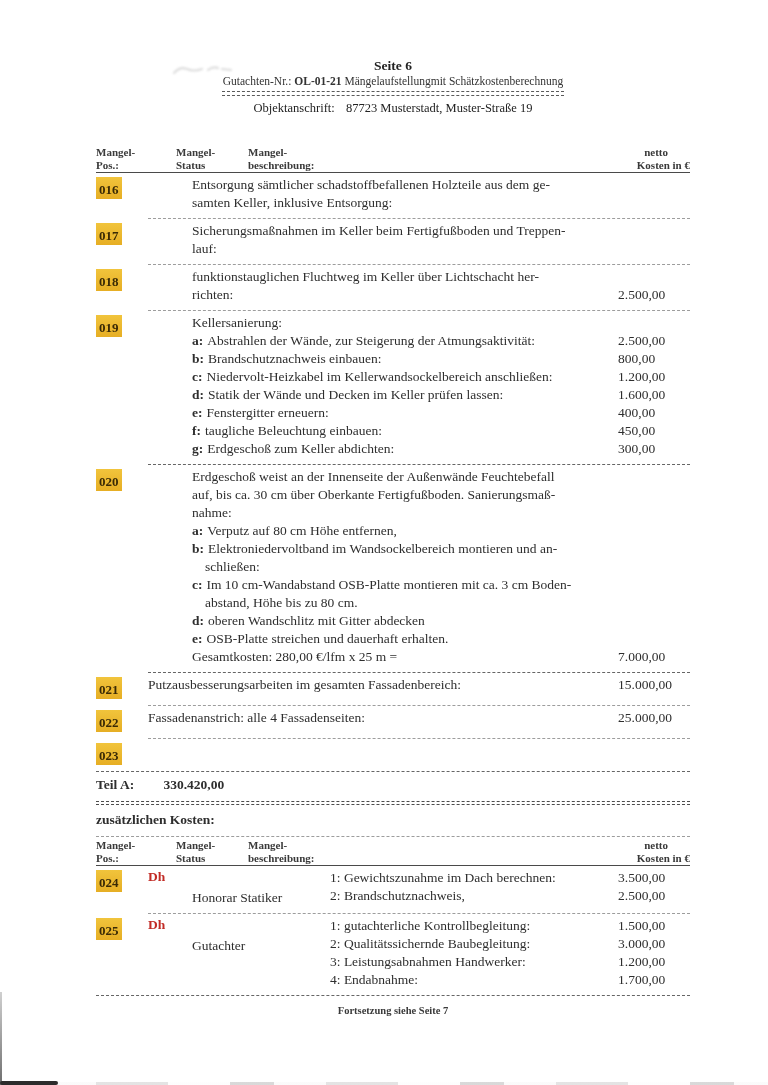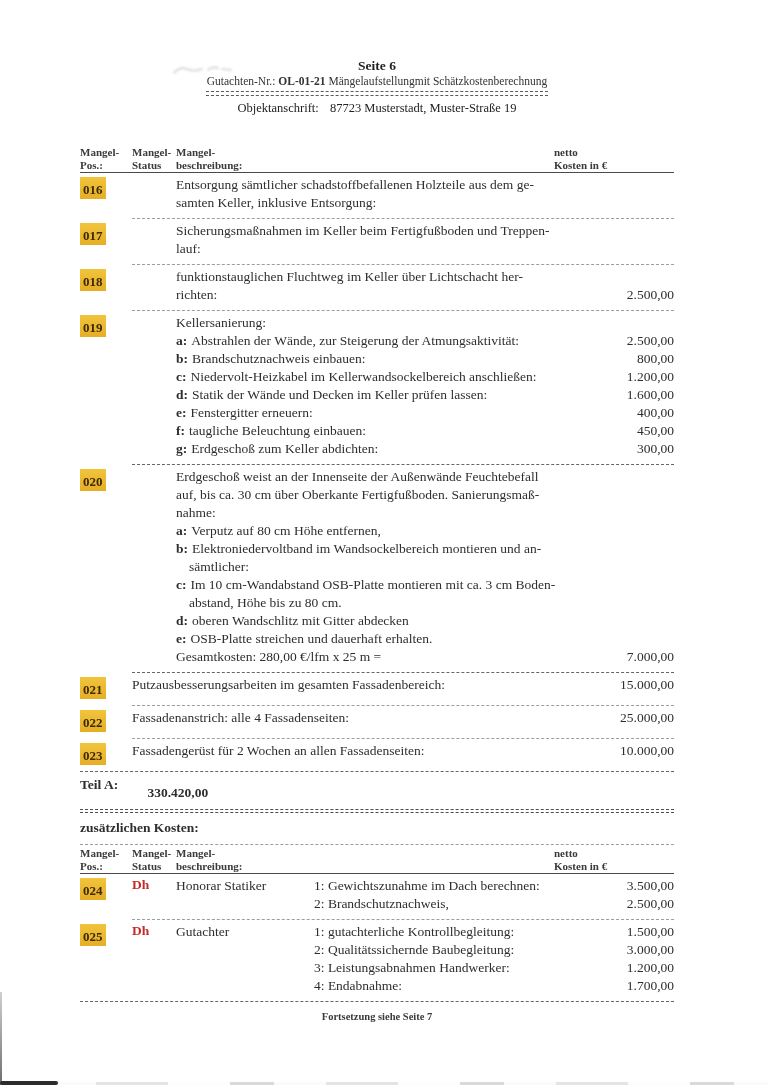--- a/index.html
+++ b/index.html
@@ -1,64 +1,64 @@
 <!DOCTYPE html>
 <html><head>
 <meta charset="utf-8">
 <style>
   html,body { margin:0; padding:0; }
   body {
     width:768px; height:1085px; background:#ffffff; position:relative; overflow:hidden;
     font-family:"Liberation Serif","DejaVu Serif",serif; color:#2e2e2e;
   }
-  .content { position:absolute; left:80px; top:58px; width:594px; }
+  .content { position:absolute; left:96px; top:58px; width:594px; }
 
   
   .doc-head { text-align:center; }
   .seite { font-weight:bold; font-size:13.5px; line-height:16px; color:#222; }
   .docline { font-size:11.5px; line-height:14px; color:#333; }
   .dashline { width:342px; margin:3px auto 3px auto; height:3px;
     border-top:1px dashed #5a5a5a; border-bottom:1px dashed #5a5a5a; }
   .obj { font-size:12.5px; font-weight:normal; line-height:16px; margin-top:4px; color:#222; }
 
   
   .thead { display:grid; grid-template-columns:52px 44px 1fr 120px;
-    font-size:11px; line-height:12.5px; font-weight:bold; color:#3a3a3a; }
-  .thead .c4 { text-align:left; }
+    font-size:11px; line-height:12.5px; font-weight:bold; color:#3a3a3a;gap:28px; }
+  .thead .c4 { text-align:right; }
   .thead .netto { padding-right:22px; display:block; }
   .thead-rule { height:1px; background:#4a4a4a; margin-top:1px; }
   .mt30 { margin-top:30px; }
   .mt2 { margin-top:2px; }
 
   
   .trow { display:grid; grid-template-columns:52px 44px 1fr; padding:3px 0 4px 0; }
   .trow.wide { grid-template-columns:52px 1fr; }
   .trow2 { display:grid; grid-template-columns:52px 44px 138px 1fr; padding:3px 0 4px 0; }
   .badge { display:inline-block; background:linear-gradient(#f1c43c,#e6ae24);
     color:#3a2a05; font-weight:bold; font-size:13px; line-height:16px;
     padding:5px 3px 1px 3px; margin-top:1px; }
   .status { font-weight:bold; font-size:13.5px; color:#c22c26; }
-  .rname { font-size:13.5px; line-height:18px; }
+  .rname { font-size:13.5px; line-height:18px;margin-top:20px; }
   .line { display:flex; line-height:18px; font-size:13.5px;gap:36px; }
   .line-text { flex:1 1 auto; white-space:nowrap; }
   .line-text.cont { padding-left:13px; }
-  .line-cost { flex:0 0 auto; min-width:72px; text-align:right; }
+  .line-cost { flex:0 0 auto; min-width:72px; }
   .lbl:not(:empty) { font-weight:bold; margin-right:4px; }
 
   
   .sep { border-top:1px dashed #9d9d9d; margin:2px 0 0 52px; }
   .sep.dark { border-top:1px dashed #666; }
   .sep.full { margin-left:0; }
   .sep.heavy { height:2px; border-top:1px dashed #4d4d4d; border-bottom:1px dashed #4d4d4d; }
 
   
   .total-row { display:flex; font-size:13.5px; line-height:18px; padding:4px 0 5px 0; }
   .total-row .tlabel { font-weight:bold; margin-right:6px; }
   .total-row .ttext { flex:1 1 auto; white-space:nowrap; }
-  .total-row .tcost { flex:0 0 auto; font-weight:bold; text-align:right; min-width:84px;margin-top:8px; }
+  .total-row .tcost { flex:0 0 auto; font-weight:bold; text-align:right; min-width:84px; }
   .sec-title { font-size:13.5px; font-weight:bold; line-height:18px; padding:6px 0 5px 0; }
   .footer-note { text-align:center; font-size:10.5px; font-weight:bold;
     color:#3a3a3a; margin-top:9px; }
   .addr-gap { margin-left:8px; }
 
   
   .smudge { position:absolute; left:172px; top:62px; filter:blur(1px); }
   .left-edge { position:absolute; left:0; top:992px; width:2px; height:93px;
     background:linear-gradient(#d0d0d0,#6e6e6e); }
   .bottom-strip { position:absolute; left:0; bottom:0; width:768px; height:3px;
@@ -220,21 +220,21 @@
         </div>
       <div class="line">
           <span class="line-text"><b class="lbl">a:</b><span>Verputz auf 80 cm Höhe entfernen,</span></span>
           <span class="line-cost"></span>
         </div>
       <div class="line">
           <span class="line-text"><b class="lbl">b:</b><span>Elektroniedervoltband im Wandsockelbereich montieren und an-</span></span>
           <span class="line-cost"></span>
         </div>
       <div class="line">
-          <span class="line-text cont"><b class="lbl"></b><span>sämtlicher:</span></span>
+          <span class="line-text cont"><b class="lbl"></b><span>schließen:</span></span>
           <span class="line-cost"></span>
         </div>
       <div class="line">
           <span class="line-text"><b class="lbl">c:</b><span>Im 10 cm-Wandabstand OSB-Platte montieren mit ca. 3 cm Boden-</span></span>
           <span class="line-cost"></span>
         </div>
       <div class="line">
           <span class="line-text cont"><b class="lbl"></b><span>abstand, Höhe bis zu 80 cm.</span></span>
           <span class="line-cost"></span>
         </div>
@@ -271,26 +271,20 @@
       <div class="line">
           <span class="line-text"><b class="lbl"></b><span>Fassadenanstrich: alle 4 Fassadenseiten:</span></span>
           <span class="line-cost">25.000,00</span>
         </div>
     </div>
   </div>
   <div class="sep"></div>
 
   <div class="trow wide">
     <div><span class="badge">023</span></div>
-    <div>
-      <div class="line">
-          <span class="line-text"><b class="lbl"></b><span>Fassadengerüst für 2 Wochen an allen Fassadenseiten:</span></span>
-          <span class="line-cost">10.000,00</span>
-        </div>
-    </div>
   </div>
   <div class="sep dark full"></div>
 
   <div class="total-row">
     <span class="tlabel">Teil A:</span>
     <span class="tcost">330.420,00</span>
   </div>
   <div class="sep heavy full"></div>
 
   <div class="sec-title">zusätzlichen Kosten:</div>

